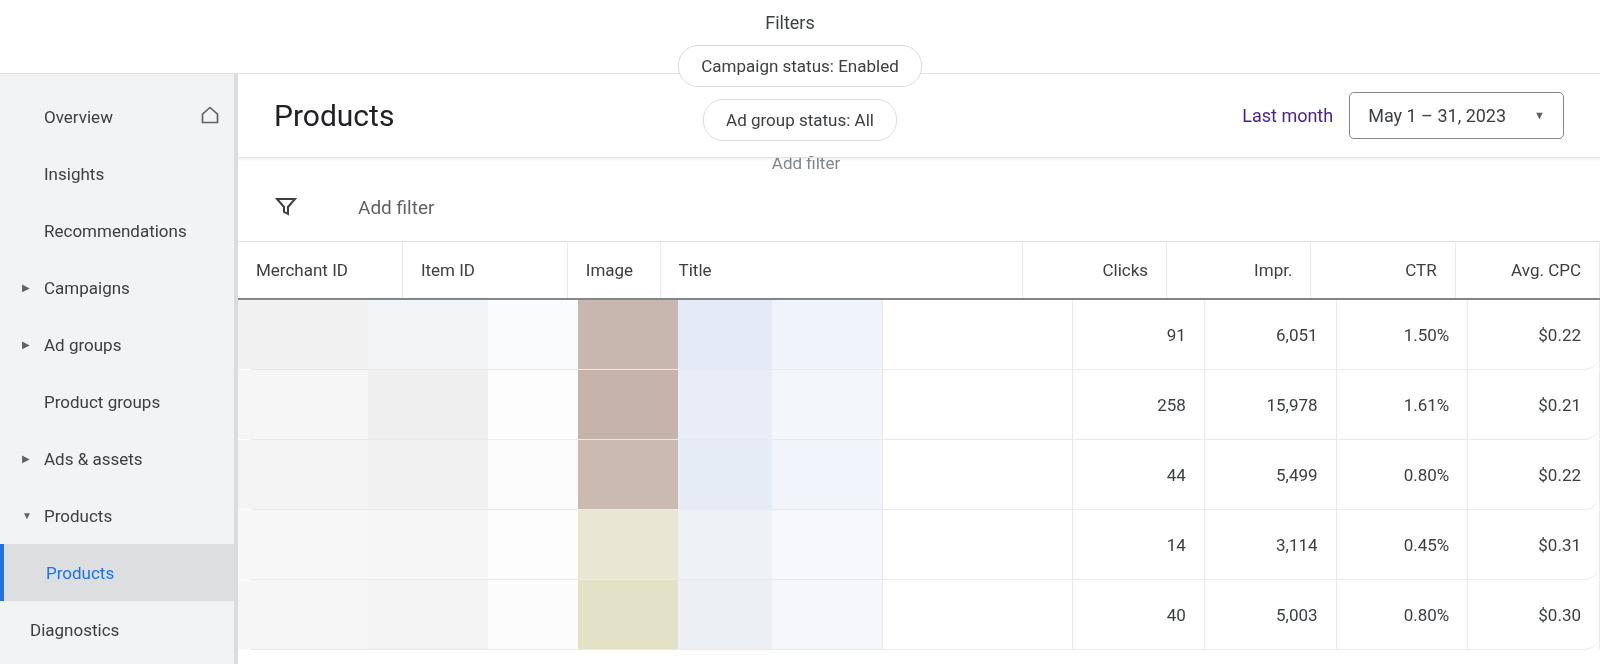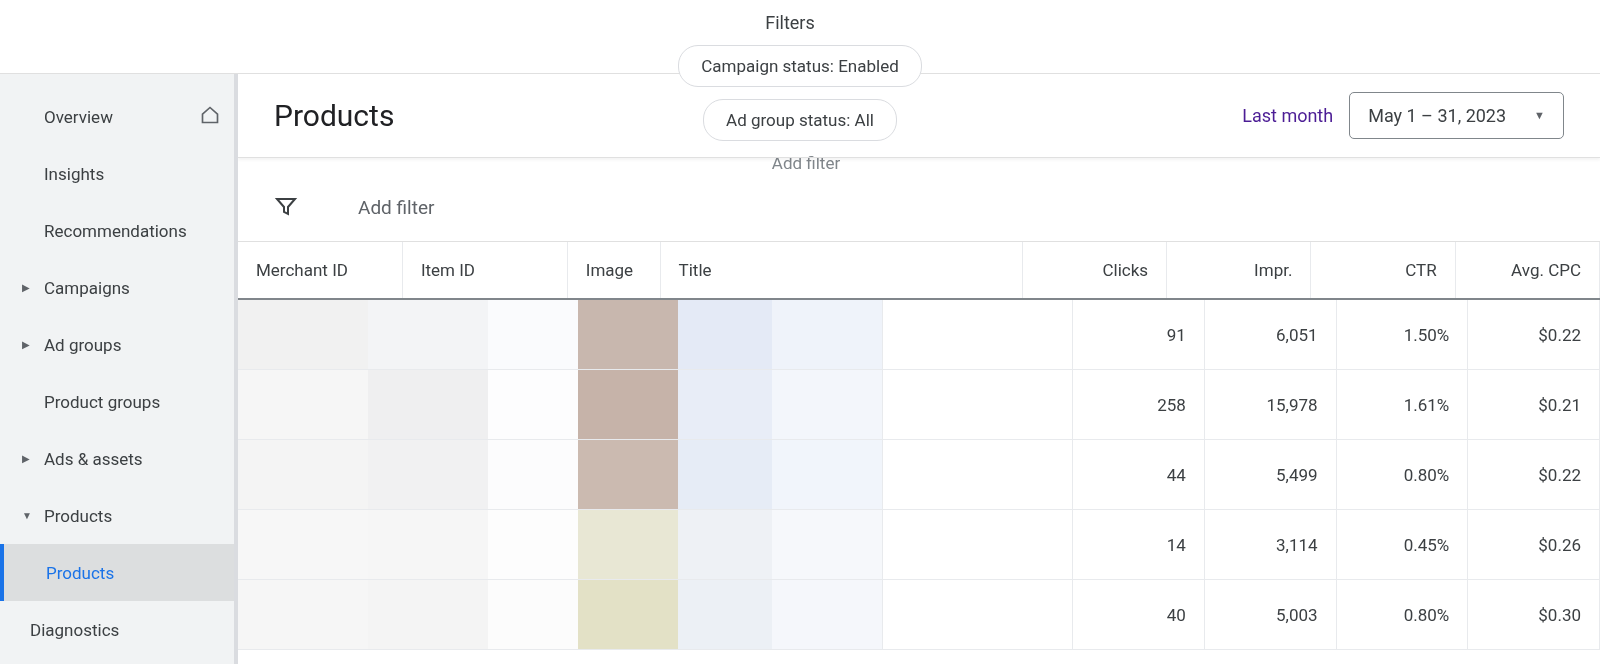--- a/index.html
+++ b/index.html
@@ -179,20 +179,21 @@
     .col-blur { width: 240px; border-right: 1px solid #e8eaed;}
     .col-clicks { width: 162px; }
     .col-impr { width: 162px; }
     .col-ctr { width: 162px; }
     .col-cpc { width: 162px; }
     .table-row {
       display: flex;
       height: 70px;
       border-bottom: 1px solid #e8eaed;
       align-items: stretch;
+      border-radius: 16px;
     }
     .td {
       display: flex;
       align-items: center;
       font-size: 17px;
       color: #3c4043;
       padding: 0 18px;
       border-right: 1px solid #e8eaed;
     }
     .td.num {
@@ -344,21 +345,21 @@
               <div class="redacted-block" style="background: rgb(246, 246, 246); width: 120px;"></div>
               <div class="redacted-block" style="background: rgb(253, 253, 253); width: 90px;"></div>
               <div class="redacted-block" style="background: rgb(232, 231, 212); width: 100px;"></div>
               <div class="redacted-block" style="background: rgb(238, 241, 245); width: 94px;"></div>
               <div class="redacted-block" style="background: rgb(246, 248, 251); width: 110px;"></div>
             </div>
             <div class="td col-blur" style="border-left: 1px solid rgb(232, 234, 237);"></div>
             <div class="td num col-clicks">14</div>
             <div class="td num col-impr">3,114</div>
             <div class="td num col-ctr">0.45%</div>
-            <div class="td num col-cpc">$0.26</div>
+            <div class="td num col-cpc">$0.31</div>
           </div>
           <div class="table-row">
             <div class="redacted-left">
               <div class="redacted-block" style="background: rgb(246, 246, 246); width: 130px;"></div>
               <div class="redacted-block" style="background: rgb(244, 244, 244); width: 120px;"></div>
               <div class="redacted-block" style="background: rgb(252, 252, 252); width: 90px;"></div>
               <div class="redacted-block" style="background: rgb(227, 225, 198); width: 100px;"></div>
               <div class="redacted-block" style="background: rgb(236, 240, 245); width: 94px;"></div>
               <div class="redacted-block" style="background: rgb(245, 247, 251); width: 110px;"></div>
             </div>

